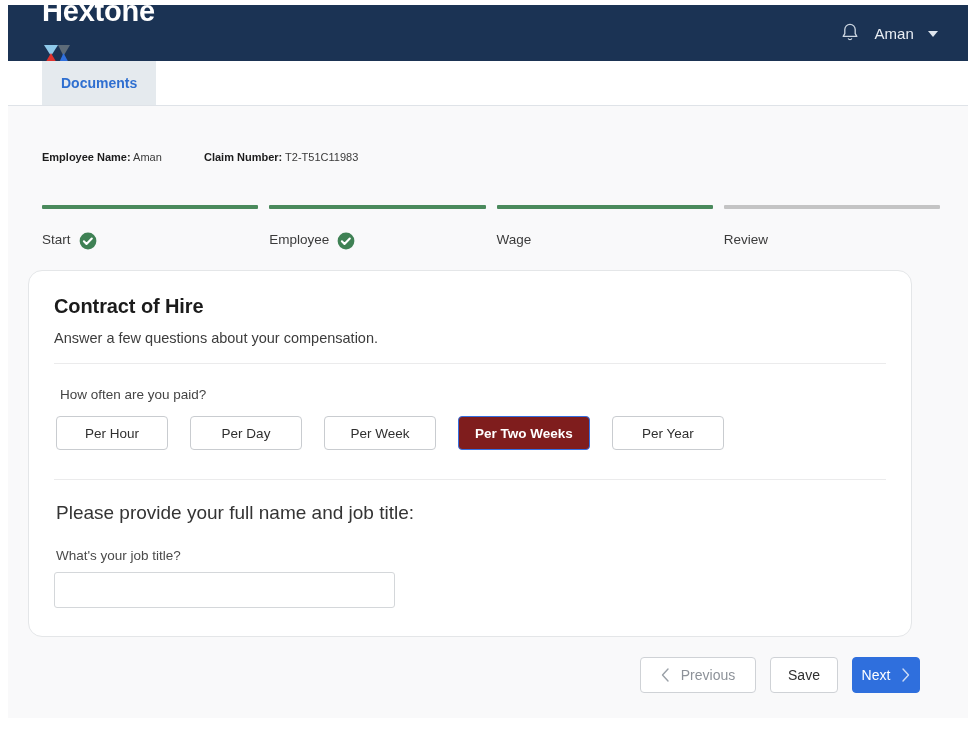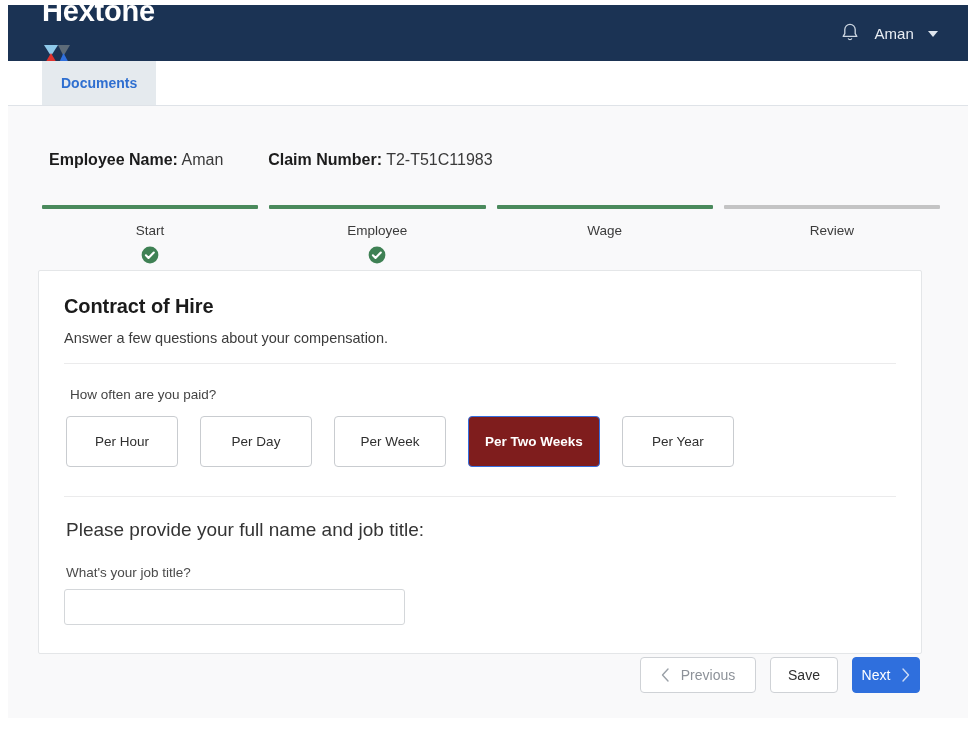--- a/index.html
+++ b/index.html
@@ -106,24 +106,23 @@
     height: 612px;
     background: #f9f9fa;
     box-sizing: border-box;
   }
 
   
   .claim-line {
     position: absolute;
     left: 34px;
     top: 45px;
-    font-size: 16px;
+    font-size: 11px;
     color: #2d2d2d;
     white-space: nowrap;
-    margin-left: 7px;
   }
   .claim-line .lbl { font-weight: bold; color: #1c1c1c; }
   .claim-line .val { color: #3a3a3a; }
   .claim-gap { display: inline-block; width: 36px; }
 
   
   .stepper {
     position: absolute;
     left: 34px;
     top: 99px;
@@ -133,40 +132,39 @@
   }
   .step { flex: 1 1 0; }
   .step-bar {
     height: 4px;
     border-radius: 1px;
     background: #c4c4c4;
   }
   .step-bar.done, .step-bar.active { background: #4a8a5c; }
   .step-label-row {
     display: flex;
-    align-items: center;
+    align-items: flex-start;
     gap: 8px;
-    margin-top: 14px;
-    flex-direction: column;
+    margin-top: 23px;
   }
   .step-label {
     font-size: 13.5px;
     color: #3b3b3b;
   }
   .check-badge { display: block; }
 
   
   .card {
     position: absolute;
-    left: 30px;
+    left: 20px;
     top: 164px;
     width: 884px;
     background: #ffffff;
     border: 1px solid #e4e6e8;
-    border-radius: 2px;
+    border-radius: 14px;
     box-sizing: border-box;
     padding: 24px 25px 0 25px;
   }
   .card-title {
     font-size: 20px;
     font-weight: bold;
     color: #1b1b1b;
     letter-spacing: -0.1px;
   }
   .card-sub {
@@ -187,21 +185,21 @@
     color: #444444;
     margin-left: 4px;
   }
   .choice-row {
     display: flex;
     gap: 22px;
     margin-top: 14px;
   }
   .choice {
     min-width: 112px;
-    height: 51px;
+    height: 34px;
     padding: 0 16px;
     border: 1px solid #c9ccd0;
     border-radius: 4px;
     background: #ffffff;
     color: #2f2f2f;
     font-size: 13.5px;
     font-family: "Liberation Sans", sans-serif;
     display: flex;
     align-items: center;
     justify-content: center;

